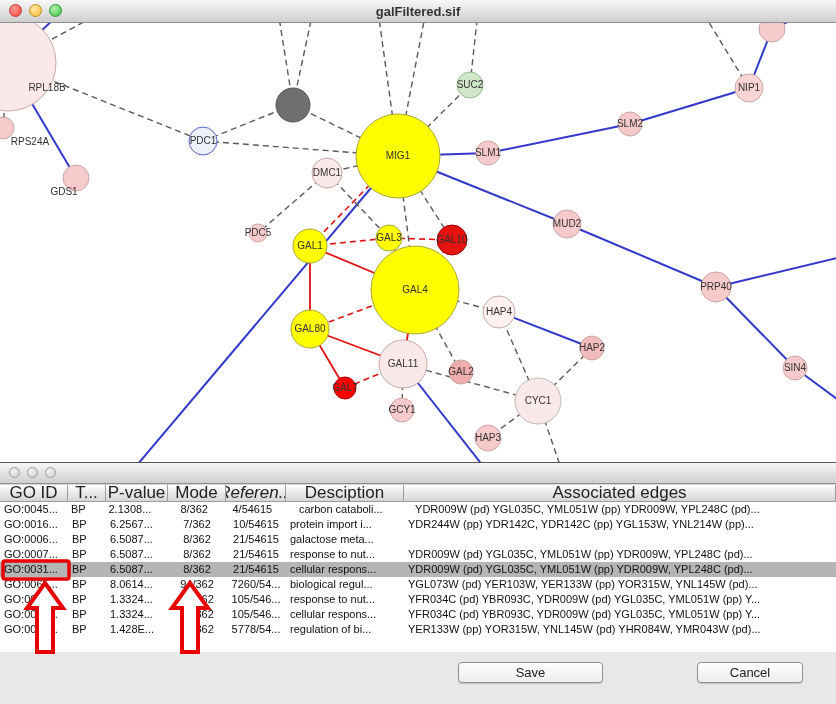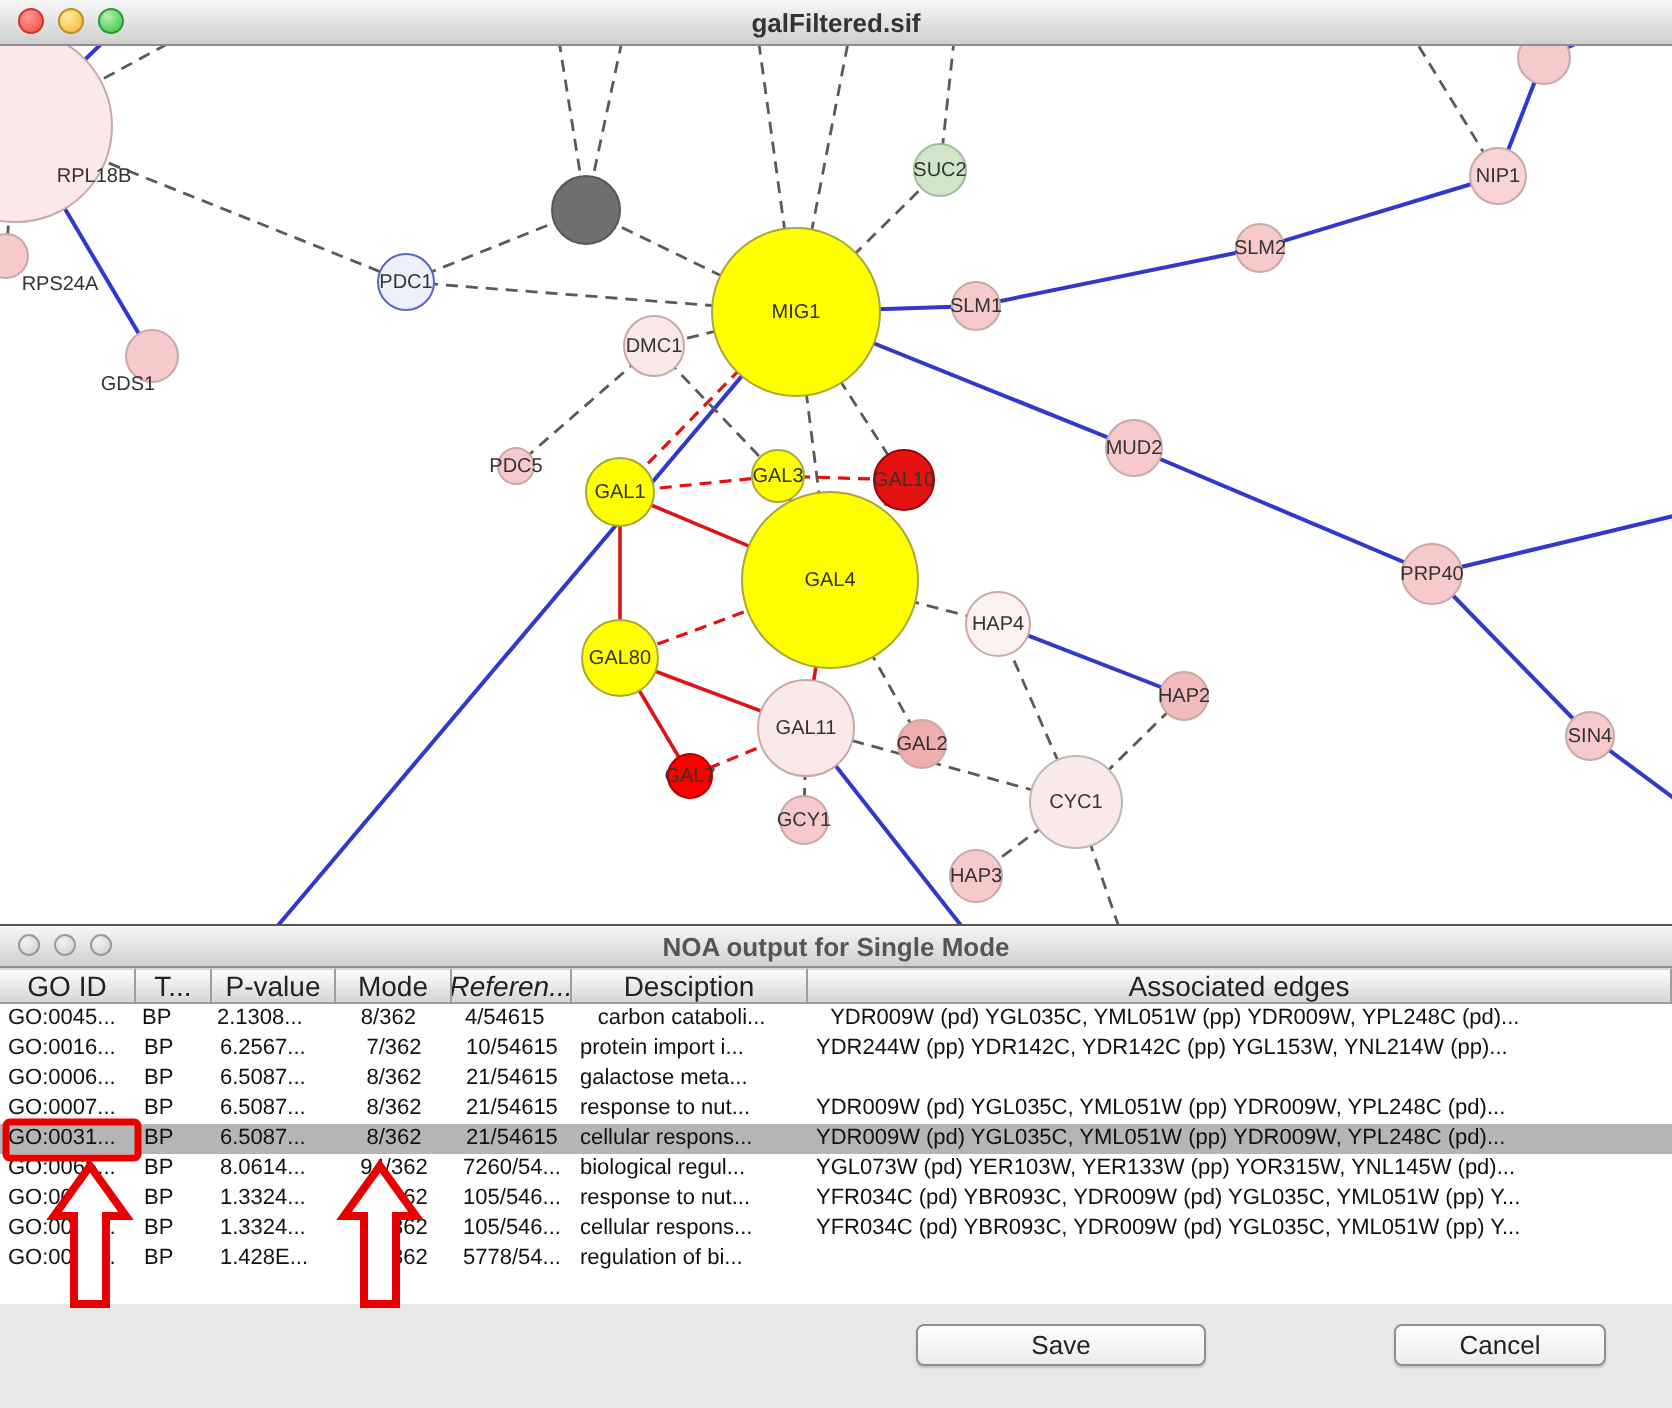--- a/index.html
+++ b/index.html
@@ -38,21 +38,21 @@
   .noa-window .titlebar .title{color:#555;}
   .noa-window .lights{top:4px;}
   .noa-window .light{width:11px;height:11px;}
 
   .table-wrap{position:absolute;top:21px;left:0;width:836px;height:168px;background:#fff;overflow:hidden;}
   .thead{display:flex;height:18px;}
   .th{
     box-sizing:border-box;height:18px;
     background:linear-gradient(#fefefe,#d5d5d5);
     border-right:1px solid #9e9e9e;border-bottom:1px solid #9e9e9e;border-top:1px solid #d8d8d8;
-    font-size:14px;color:#222;
+    font-size:17px;color:#222;
     display:flex;align-items:center;justify-content:center;
     overflow:hidden;white-space:nowrap;
   }
   .th:first-child{border-left:none;}
   .tr{display:flex;height:15px;line-height:15px;background:#fff;}
   .tr.selected{background:#b5b5b5;}
   .td{box-sizing:border-box;padding:0 4px;font-size:11px;color:#111;overflow:hidden;white-space:nowrap;}
   .td.right{text-align:center;}
 
   .btn{
@@ -195,21 +195,20 @@
     </svg>
 </div>
 
 <div class="noa-window">
   <div class="titlebar">
     <div class="lights">
       <span class="light gray"></span>
       <span class="light gray"></span>
       <span class="light gray"></span>
     </div>
-    <span class="title">NOA output for Single Mode</span>
   </div>
 
   <div class="table-wrap">
     <div class="thead">
         <div class="th" style="width: 68px;">GO ID</div>
         <div class="th" style="width: 38px;">T...</div>
         <div class="th" style="width: 62px;">P-value</div>
         <div class="th" style="width: 58px;">Mode</div>
         <div class="th" style="width: 60px; font-style: italic;">Referen...</div>
         <div class="th" style="width: 118px;">Desciption</div>
@@ -287,20 +286,21 @@
           <div class="td" style="width: 118px;">cellular respons...</div>
           <div class="td" style="width: 432px;">YFR034C (pd) YBR093C, YDR009W (pd) YGL035C, YML051W (pp) Y...</div>
         </div>
         <div class="tr">
           <div class="td" style="width: 68px;">GO:0050...</div>
           <div class="td" style="width: 38px;">BP</div>
           <div class="td" style="width: 62px;">1.428E...</div>
           <div class="td right" style="width: 58px;">80/362</div>
           <div class="td right" style="width: 60px;">5778/54...</div>
           <div class="td" style="width: 118px;">regulation of bi...</div>
+          <div class="td" style="width: 432px;">YER133W (pp) YOR315W, YNL145W (pd) YHR084W, YMR043W (pd)...</div>
         </div>
       </div>
   </div>
 
   <div class="btn btn-save">Save</div>
   <div class="btn btn-cancel">Cancel</div>
 </div>
 
 <svg class="annotations" width="836" height="704" viewBox="0 0 836 704">
   <rect x="3" y="561" width="66" height="18" rx="2" fill="none" stroke="#e80000" stroke-width="3.5"></rect>

